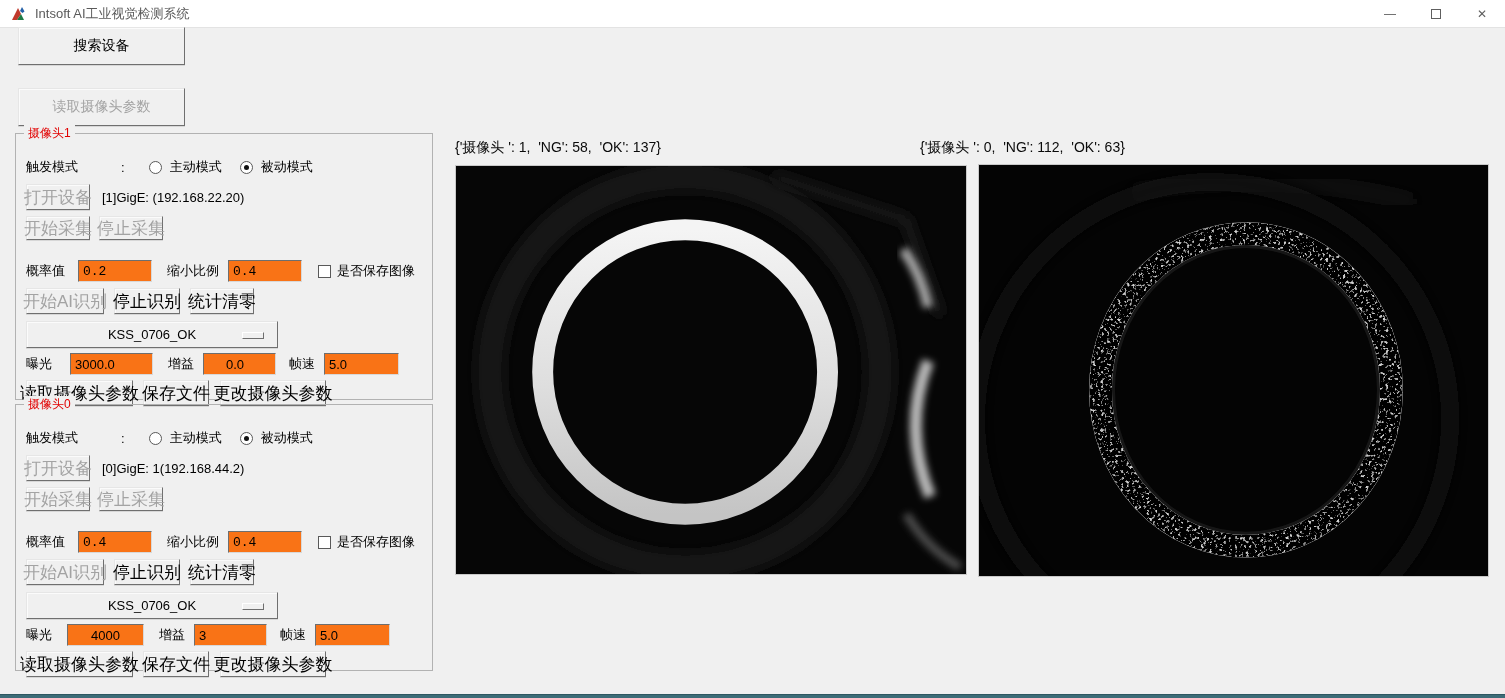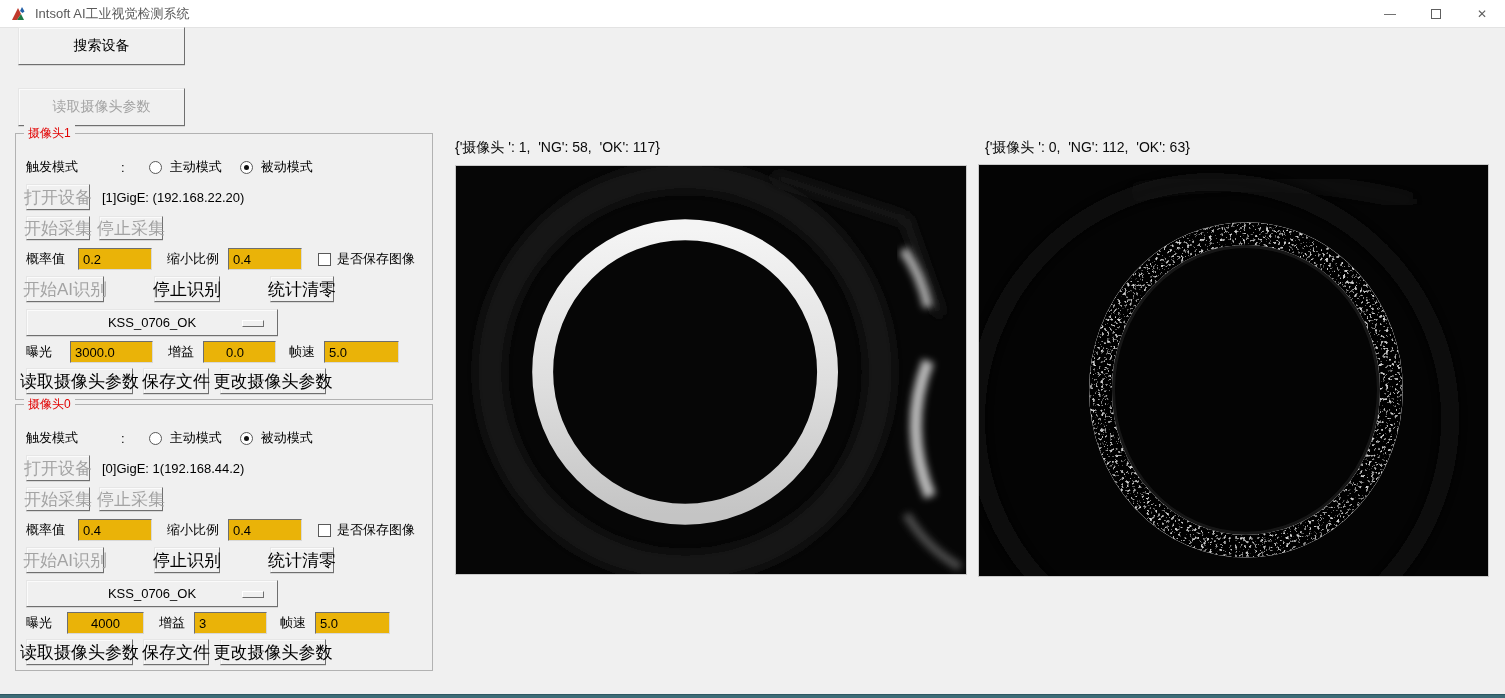--- a/index.html
+++ b/index.html
@@ -10,37 +10,37 @@
   .titlebar { position:absolute; top:0; left:0; width:1505px; height:28px; background:#ffffff; border-bottom:1px solid #e3e3e3; display:flex; align-items:center; }
   .titlebar .logo { margin-left:11px; width:17px; height:15px; flex:0 0 auto; }
   .titlebar .title { margin-left:7px; font-size:13px; color:#5a5a5a; }
   .win-controls { margin-left:auto; display:flex; height:28px; }
   .win-btn { width:46px; height:28px; display:flex; align-items:center; justify-content:center; color:#5f5f5f; font-size:12px; cursor:default; }
   .maxbox { width:10px; height:10px; border:1px solid #5f5f5f; display:inline-block; }
 
   
   .btn { display:inline-flex; align-items:center; justify-content:center; background:#f0f0f0; border:1px solid; border-color:#e6e6e6 #6f6f6f #6f6f6f #e6e6e6; box-shadow:inset 1px 1px 0 #fbfbfb, 0 1px 0 rgba(0,0,0,0.10); font-size:17px; color:#000; white-space:nowrap; padding:0 8px; }
   .btn.disabled { color:#a3a3a3; }
-  .entry { height:22px; background:#eab308; border:1px solid; border-color:#6e6e6e #d8d8d8 #d8d8d8 #6e6e6e; font-size:13px; padding:1px 4px; font-family:inherit; color:#000; }
+  .entry { height:22px; background:#f97316; border:1px solid; border-color:#6e6e6e #d8d8d8 #d8d8d8 #6e6e6e; font-size:13px; padding:1px 4px; font-family:inherit; color:#000; }
   .lbl { font-size:13px; color:#000; white-space:nowrap; }
   .rb { width:13px; height:13px; border-radius:50%; background:#fff; border:1px solid #595959; display:inline-block; position:relative; flex:0 0 auto; }
   .rb.checked::after { content:""; position:absolute; left:3px; top:3px; width:5px; height:5px; border-radius:50%; background:#111; }
   .cb { width:13px; height:13px; background:#fff; border:1px solid #595959; display:inline-block; flex:0 0 auto; }
 
   
   .big-btn { position:absolute; left:18px; width:167px; height:38px; font-size:14px; }
   .group { position:absolute; left:15px; width:418px; height:267px; border:1px solid #b2b2b2; padding:24px 10px 0 10px; }
   .group-title { position:absolute; top:-9px; left:8px; background:#f0f0f0; padding:0 4px; font-size:12px; color:#e10000; }
   .row { display:flex; align-items:center; }
 
   .r-trigger { height:18px;align-items:center; }
   .r-open { margin-top:8px; height:26px; }
   .r-capture { margin-top:6px; height:24px; }
-  .r-prob { margin-top:8px; height:22px; }
-  .r-ai { margin-top:6px; height:26px;gap:40px; }
+  .r-prob { margin-top:20px; height:22px;font-family:Liberation Mono, monospace; }
+  .r-ai { margin-top:6px; height:26px; }
   .r-menu { margin-top:7px; height:27px;text-align:center; }
   .r-exp { margin-top:5px; height:22px; }
   .r-params { margin-top:5px; height:26px; }
 
   .optionmenu { position:relative; width:252px; height:27px; background:#f0f0f0; border:1px solid; border-color:#e6e6e6 #6f6f6f #6f6f6f #e6e6e6; box-shadow:inset 1px 1px 0 #fbfbfb, 0 1px 0 rgba(0,0,0,0.10); display:flex; align-items:center; justify-content:center; font-size:13px; }
   .om-ind { position:absolute; right:13px; top:10px; width:22px; height:7px; background:#f0f0f0; border:1px solid; border-color:#ffffff #6f6f6f #6f6f6f #ffffff; }
 
   
   .status-lbl { position:absolute; top:139px; font-size:14px; color:#0a0a0a; white-space:pre; }
   .cam-view { position:absolute; background:#050505; border:1px solid #c9c9c9; }
@@ -183,22 +183,22 @@
     <input class="entry" style="width: 75px; margin-left: 9px;" value="5.0">
   </div>
 
   <div class="row r-params">
     <button class="btn" style="width:107px;height:26px;">读取摄像头参数</button>
     <button class="btn" style="width:66px;height:26px;margin-left:10px;">保存文件</button>
     <button class="btn" style="width:106px;height:26px;margin-left:11px;">更改摄像头参数</button>
   </div>
 </div>
 
-<span class="status-lbl" style="left:455px;">{'摄像头 ': 1,  'NG': 58,  'OK': 117}</span>
-<span class="status-lbl" style="left:985px;">{'摄像头 ': 0,  'NG': 112,  'OK': 63}</span>
+<span class="status-lbl" style="left:455px;">{'摄像头 ': 1,  'NG': 58,  'OK': 137}</span>
+<span class="status-lbl" style="left:920px;">{'摄像头 ': 0,  'NG': 112,  'OK': 63}</span>
 
 <div class="cam-view" style="left:455px;top:165px;width:512px;height:410px;">
   <svg viewBox="0 0 512 410" preserveAspectRatio="none">
     <defs>
       <linearGradient id="rg1" x1="0" y1="0" x2="0" y2="1">
         <stop offset="0" stop-color="#f4f4f4"></stop>
         <stop offset="0.55" stop-color="#dedede"></stop>
         <stop offset="1" stop-color="#c4c4c4"></stop>
       </linearGradient>
       <filter id="b4">

